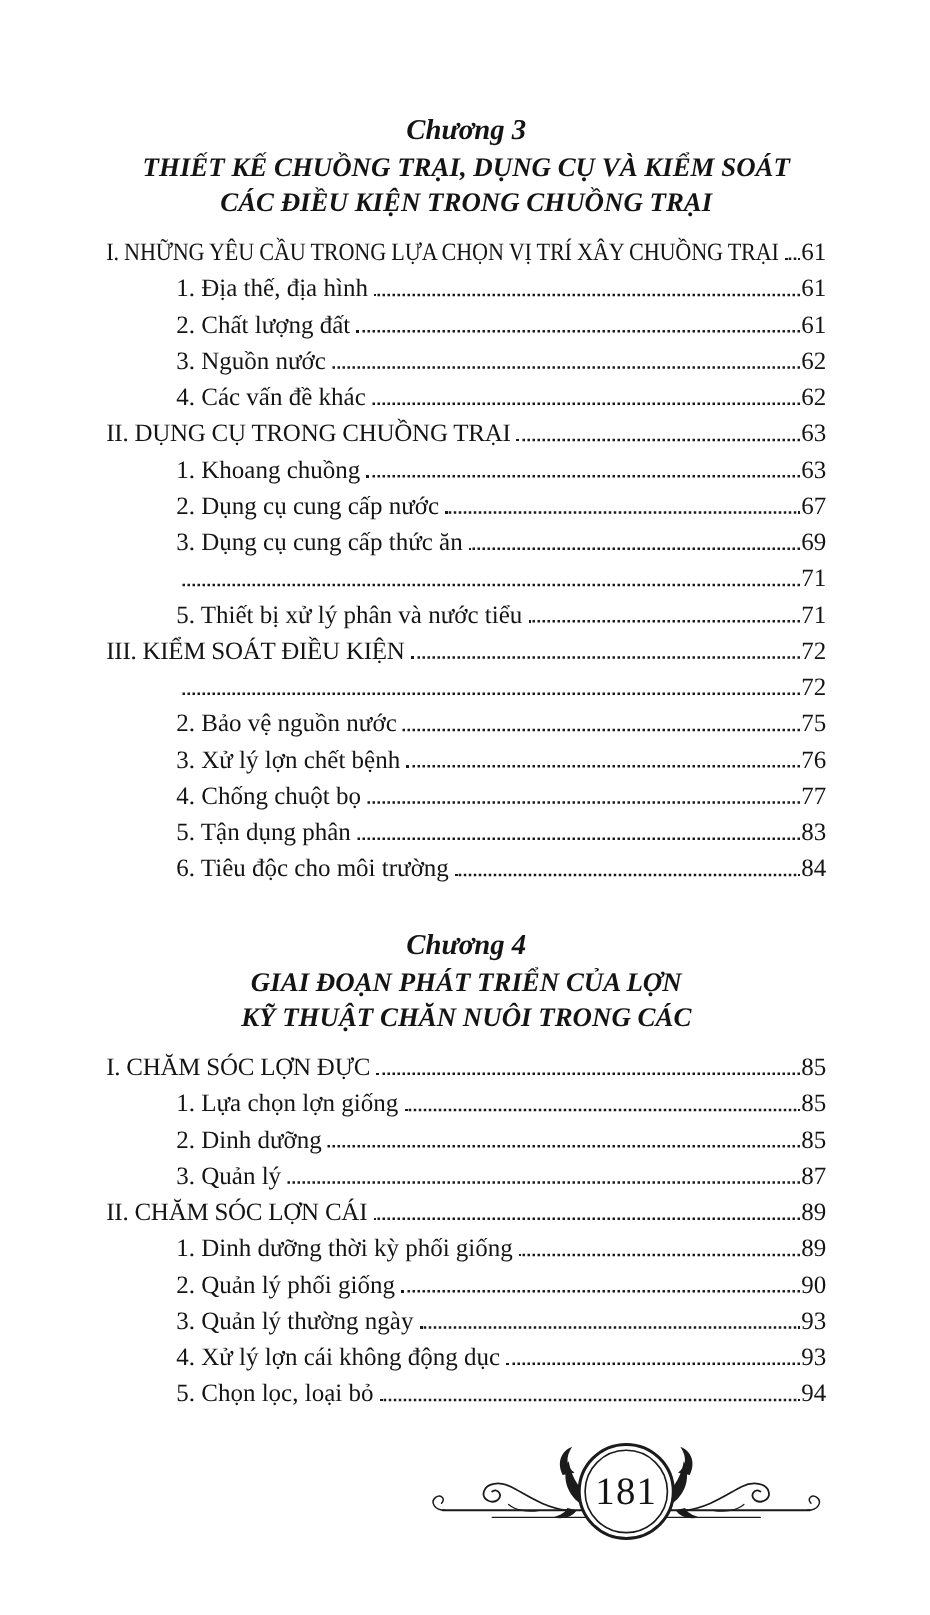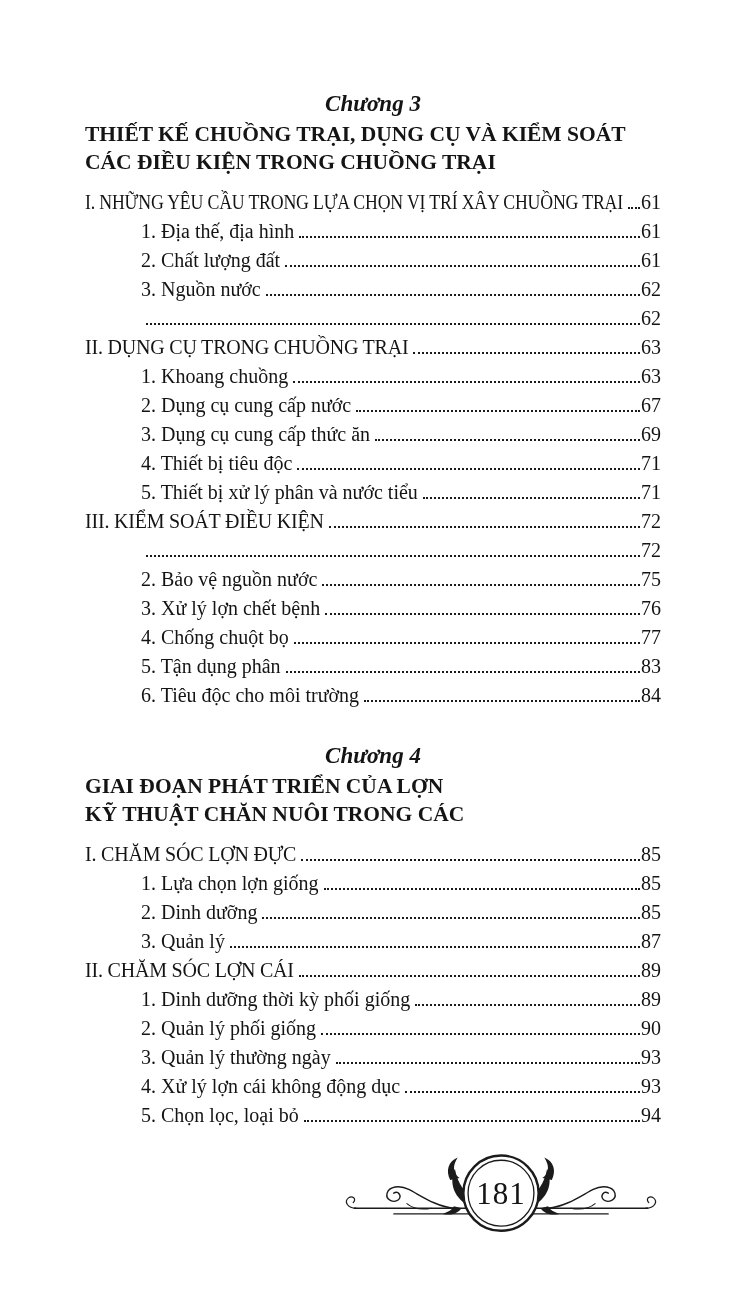--- a/index.html
+++ b/index.html
@@ -18,24 +18,26 @@
     padding: 90px 83px 0 85px;
   }
   .chapter-label {
     text-align: center;
     font-size: 23px;
     font-weight: bold;
     font-style: italic;
     line-height: 28px;
   }
   .chapter-title {
+    text-align: center;
     font-weight: bold;
     font-size: 21.5px;
     line-height: 28px;
     margin-top: 2px;
+    font-style: italic;
   }
   .chapter-title-line { white-space: nowrap; }
   .toc-list { margin-top: 12px; }
   .toc-row {
     display: flex;
     align-items: baseline;
     font-size: 20px;
     line-height: 29px;
     height: 29px;
   }
@@ -86,20 +88,21 @@
             <span class="toc-label">2. Chất lượng đất</span>
             <span class="toc-dots"></span>
             <span class="toc-page">61</span>
           </div>
           <div class="toc-row toc-row--sub">
             <span class="toc-label">3. Nguồn nước</span>
             <span class="toc-dots"></span>
             <span class="toc-page">62</span>
           </div>
           <div class="toc-row toc-row--sub">
+            <span class="toc-label">4. Các vấn đề khác</span>
             <span class="toc-dots"></span>
             <span class="toc-page">62</span>
           </div>
           <div class="toc-row toc-row--section">
             <span class="toc-label">II. DỤNG CỤ TRONG CHUỒNG TRẠI</span>
             <span class="toc-dots"></span>
             <span class="toc-page">63</span>
           </div>
           <div class="toc-row toc-row--sub">
             <span class="toc-label">1. Khoang chuồng</span>
@@ -110,21 +113,20 @@
             <span class="toc-label">2. Dụng cụ cung cấp nước</span>
             <span class="toc-dots"></span>
             <span class="toc-page">67</span>
           </div>
           <div class="toc-row toc-row--sub">
             <span class="toc-label">3. Dụng cụ cung cấp thức ăn</span>
             <span class="toc-dots"></span>
             <span class="toc-page">69</span>
           </div>
           <div class="toc-row toc-row--sub">
-            <span class="toc-label">4. Thiết bị tiêu độc</span>
             <span class="toc-dots"></span>
             <span class="toc-page">71</span>
           </div>
           <div class="toc-row toc-row--sub">
             <span class="toc-label">5. Thiết bị xử lý phân và nước tiểu</span>
             <span class="toc-dots"></span>
             <span class="toc-page">71</span>
           </div>
           <div class="toc-row toc-row--section">
             <span class="toc-label">III. KIỂM SOÁT ĐIỀU KIỆN</span>

